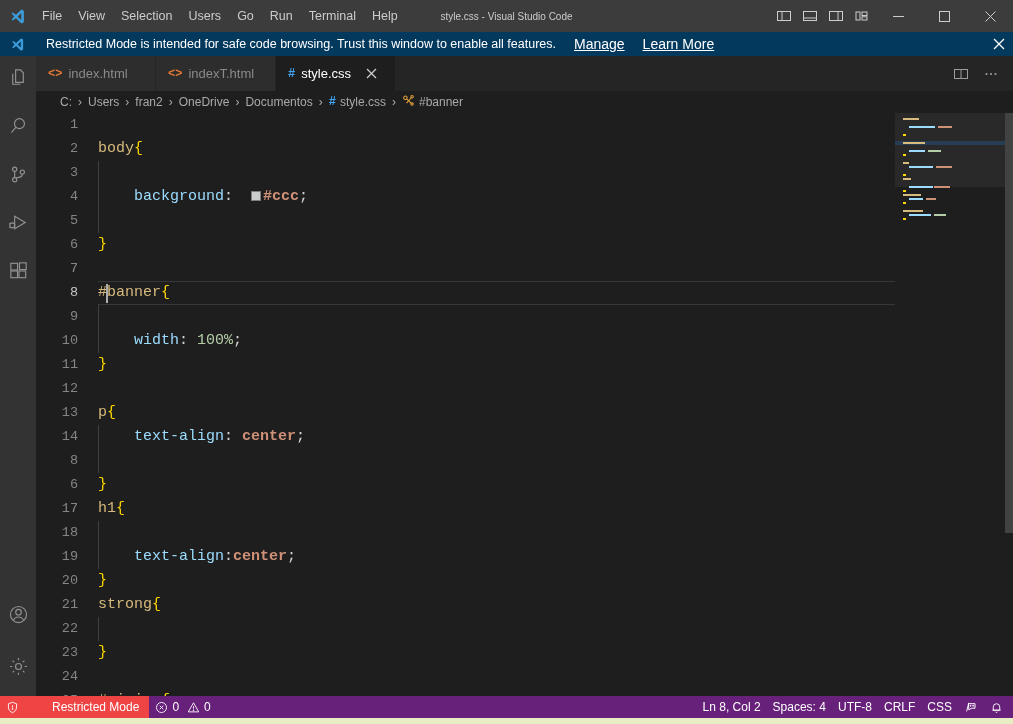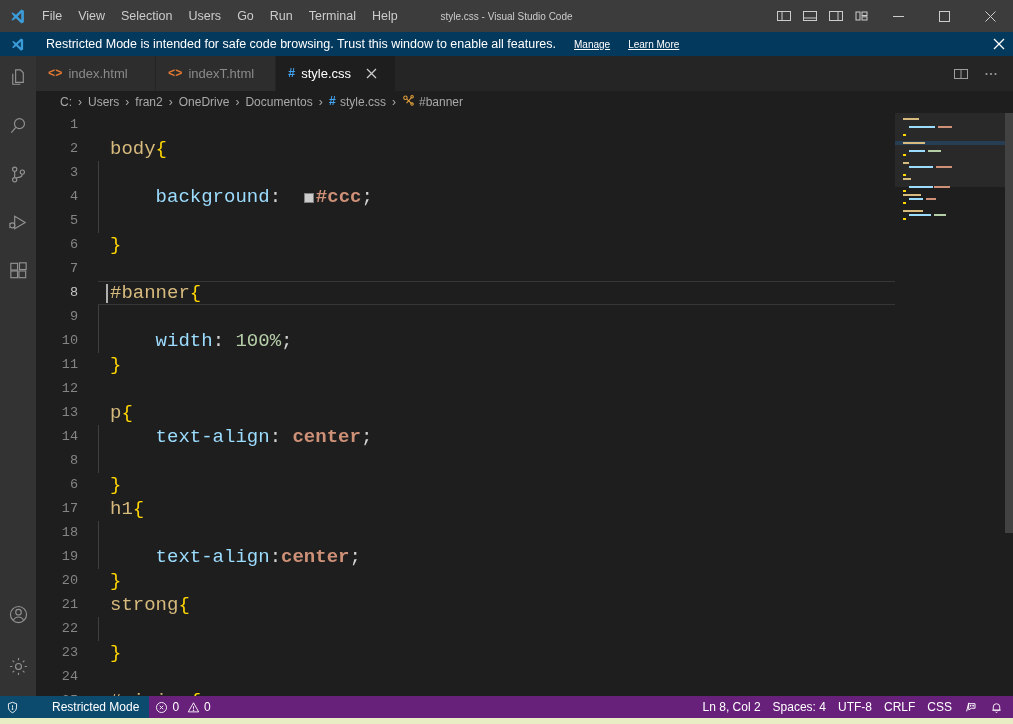--- a/index.html
+++ b/index.html
@@ -39,21 +39,21 @@
     height: 24px; min-height: 24px;
     background: #04395e;
     display: flex; align-items: center;
     color: #ffffff; font-size: 12.5px;
     padding-left: 6px; position: relative;
   }
   .banner-icon { width: 22px; display:flex; align-items:center; justify-content:center; }
   .banner-text { margin-left: 18px; }
   .banner-link {
     margin-left: 18px; color: #ffffff;
-    text-decoration: underline; cursor: pointer; font-size: 10px;
+    text-decoration: underline; cursor: pointer; font-size: 14px;
   }
   .banner-close {
     position: absolute; right: 8px; top: 0; height: 24px;
     display: flex; align-items: center; cursor: pointer;
   }
 
   
   .body { flex: 1; display: flex; min-height: 0; }
 
   
@@ -114,22 +114,22 @@
     content:""; position:absolute; left:0; right:0; top:0; bottom:0;
     border-top: 1px solid #373737; border-bottom: 1px solid #373737; pointer-events:none;
   }
   .lnum {
     width: 62px; min-width: 62px; text-align: right; padding-right: 20px;
     color: #858585; font-size: 13.5px; font-family: "Liberation Mono", monospace; user-select: none;
   }
   .line.active .lnum { color: #c6c6c6; }
   .ln-content-wrap { position: relative; flex: 1; height: 24px; }
   .ln-content {
-    position: absolute; left: 12px; top: 0; height: 24px; line-height: 24px;
-    white-space: pre; font-family: "Liberation Mono", monospace; font-size: 19px; color: #d4d4d4;
+    position: absolute; left: 0; top: 0; height: 24px; line-height: 24px;
+    white-space: pre; font-family: "Liberation Mono", monospace; font-size: 15px; color: #d4d4d4;
   }
   .indent-guide {
     position: absolute; left: 0px; top: 0; width: 1px; height: 24px; background: #404040;
   }
   
   .t-sel { color: #d7ba7d; }
   .t-tag { color: #d7ba7d; }
   .t-brace { color: #ffd700; }
   .t-prop { color: #9cdcfe; }
   .t-val { color: #ce9178; font-weight: bold; }
@@ -156,21 +156,21 @@
   
   .v-scroll { width: 8px; min-width: 8px; background: transparent; position: relative; }
   .v-thumb { position: absolute; top: 0; left: 0; width: 8px; background: #424242; }
 
   
   .statusbar {
     height: 22px; min-height: 22px; background: #68217a;
     display: flex; align-items: center; color: #ffffff; font-size: 12px;
   }
   .sb-item { padding: 0 6px; height: 22px; display: flex; align-items: center; gap: 4px; cursor: pointer; white-space: nowrap; }
-  .sb-trust { background: #0c4a6e; padding-right: 10px; gap: 33px; }
+  .sb-trust { background: #ef4444; padding-right: 10px; gap: 33px; }
   .sb-right { margin-left: auto; display: flex; align-items: center; }
   .sb-ico { display: inline-flex; align-items: center; }
   .yellow-strip { height: 6px; background: #e8edc4; width: 100%; }
 </style>
 </head>
 <body>
 
 <div class="app">
 
   <div class="titlebar">

